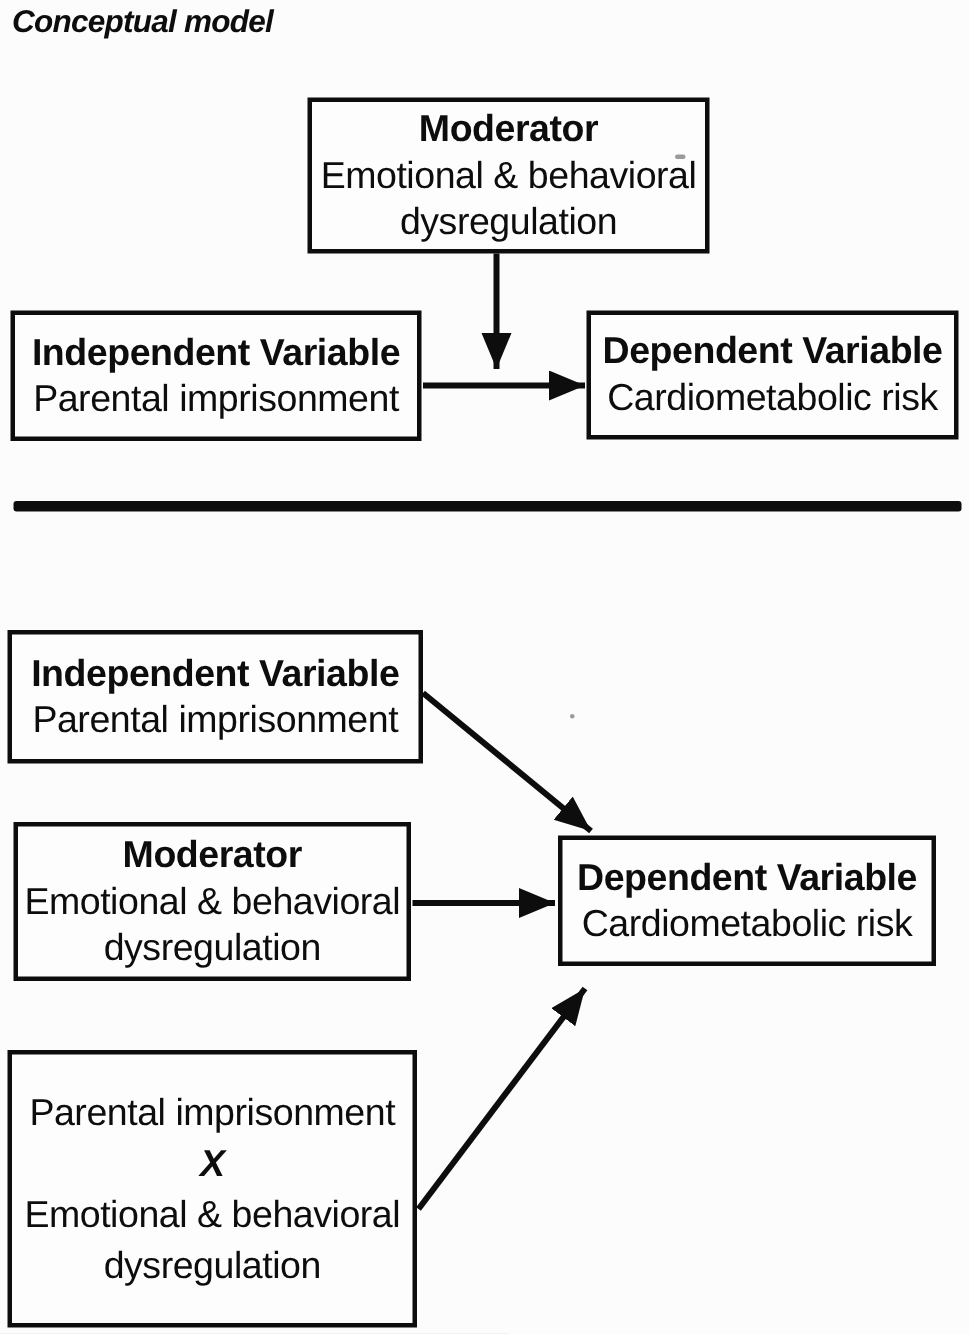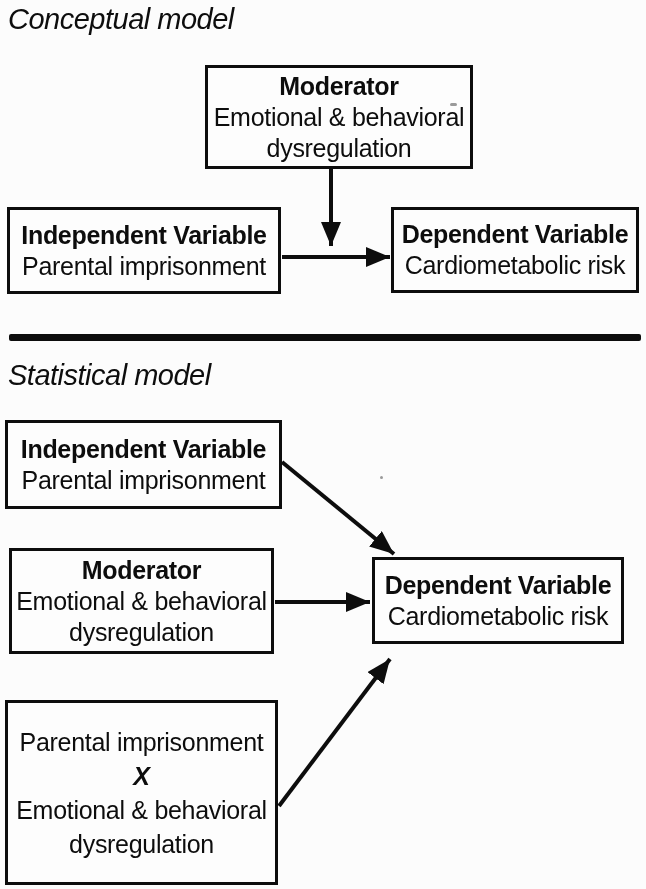--- a/index.html
+++ b/index.html
@@ -7,23 +7,23 @@
     position:relative;
     width:646px;height:889px;
     margin:0 auto;
     background:#fcfcfc;
     font-family:"Liberation Sans","DejaVu Sans",sans-serif;
     color:#0d0d0d;
     overflow:hidden;
   }
   .model-title{
     position:absolute;
-    font-weight:normal;
+    font-weight:bold;
     font-style:italic;
-    font-size:29px;
+    font-size:21px;
     letter-spacing:-0.5px;
     white-space:nowrap;
   }
   .box{
     position:absolute;
     box-sizing:border-box;
     border:3.5px solid #0d0d0d;
     background:#fdfdfd;
     display:flex;
     flex-direction:column;
@@ -63,21 +63,20 @@
   .speck{position:absolute;background:#9a9a9a;border-radius:2px;}
   #speck1{left:450px;top:103px;width:7px;height:3px;}
   #speck2{left:380px;top:476px;width:3px;height:3px;}
 </style>
 </head>
 <body>
 
 <div class="page">
 
   <div id="t1" class="model-title">Conceptual model</div>
-  <div id="t2" class="model-title">Statistical model</div>
 
   <div id="mod-top" class="box">
     <div class="hd">Moderator</div>
     <div>Emotional &amp; behavioral</div>
     <div>dysregulation</div>
   </div>
 
   <div id="iv-top" class="box">
     <div class="hd">Independent Variable</div>
     <div>Parental imprisonment</div>

